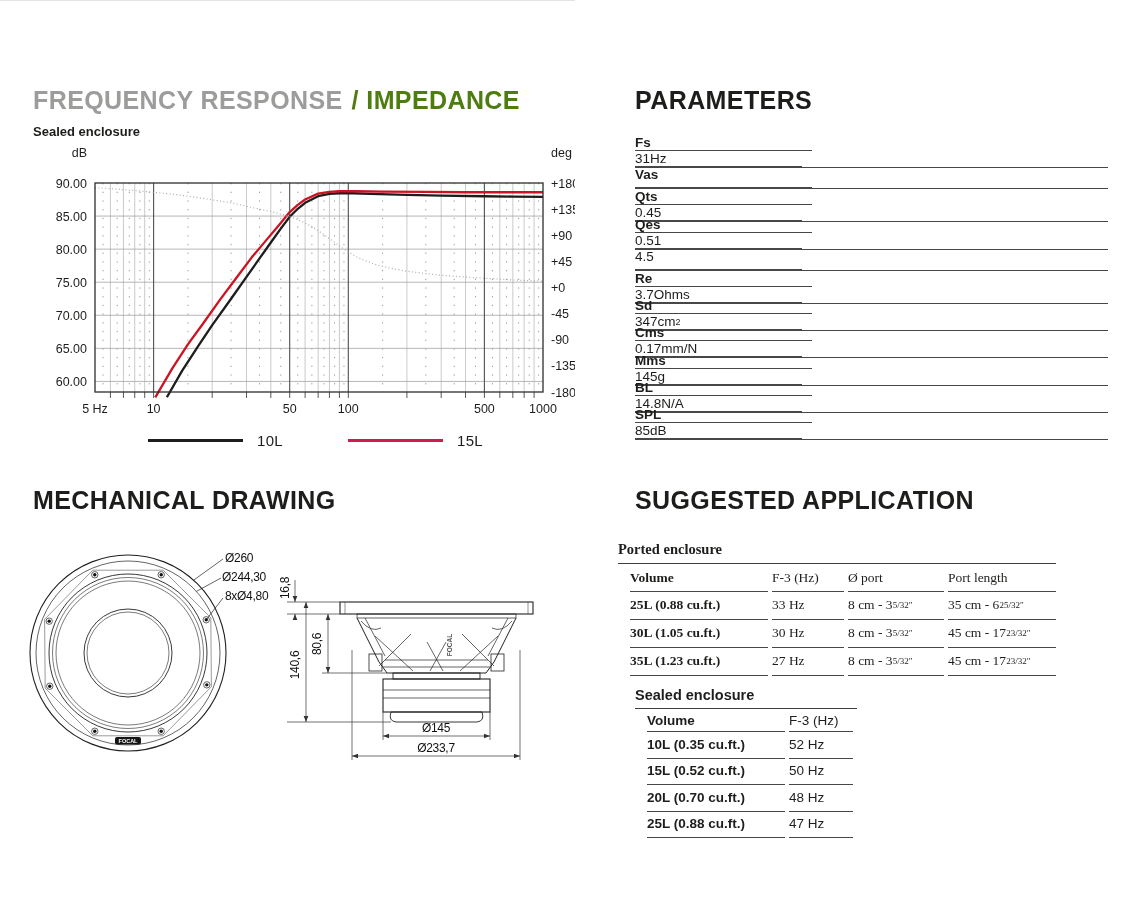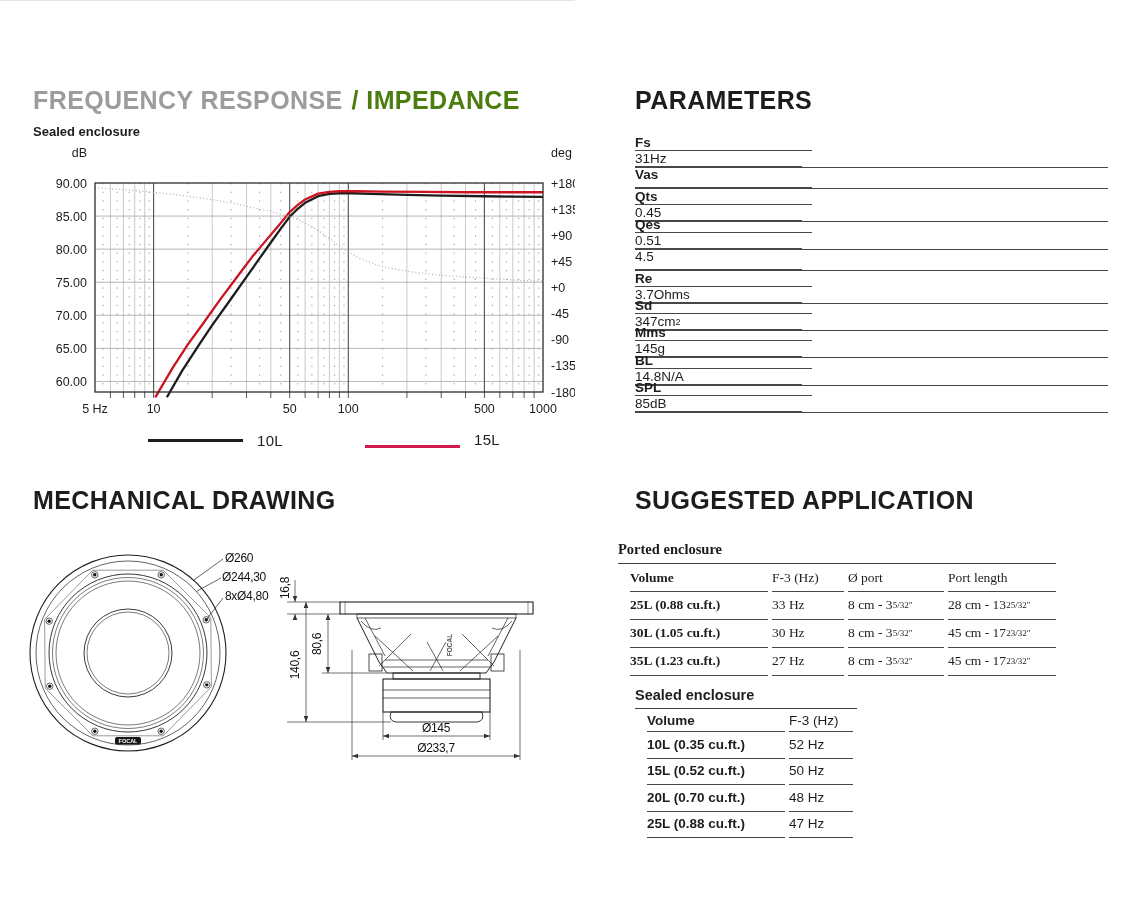--- a/index.html
+++ b/index.html
@@ -155,21 +155,21 @@
       <text font-size="12.5" fill="#1d1d1b" x="429.3908387497799" y="275" text-anchor="middle">500</text>
       <text font-size="12.5" fill="#1d1d1b" x="488" y="275" text-anchor="middle">1000</text>
       <text font-size="12.5" fill="#1d1d1b" x="32" y="19" text-anchor="end">dB</text>
       <text font-size="12.5" fill="#1d1d1b" x="496" y="19" text-anchor="start">deg</text>
     </svg>
 
   <div class="abs leg" style="left:148px;top:432px;">
     <span class="line" id="leg0" style="background: rgb(29, 29, 27);"></span>
     <span class="lab">10L</span>
   </div>
-  <div class="abs leg" style="left:365px;top:432px;align-items:flex-end;">
+  <div class="abs leg" style="left:348px;top:432px;">
     <span class="line" id="leg1" style="background: rgb(210, 25, 80);"></span>
     <span class="lab">15L</span>
   </div>
 
   <div class="abs h1" style="left:635px;top:86px;">PARAMETERS</div>
   <div class="abs ptable" style="left:635px;top:135px;">
     <div class="prow">
         <div class="pcell pc1">Fs</div>
         <div class="pcell pc2">
           <span>31Hz</span>
@@ -210,20 +210,28 @@
           <span>3.7Ohms</span>
           <sup class="sp"></sup>
         </div>
         <div class="pcell pc3"></div>
       </div>
     <div class="prow">
         <div class="pcell pc1">Sd</div>
         <div class="pcell pc2">
           <span>347cm</span>
           <sup class="sp">2</sup>
+        </div>
+        <div class="pcell pc3"></div>
+      </div>
+    <div class="prow">
+        <div class="pcell pc1">Cms</div>
+        <div class="pcell pc2">
+          <span>0.17mm/N</span>
+          <sup class="sp"></sup>
         </div>
         <div class="pcell pc3"></div>
       </div>
     <div class="prow">
         <div class="pcell pc1">Mms</div>
         <div class="pcell pc2">
           <span>145g</span>
           <sup class="sp"></sup>
         </div>
         <div class="pcell pc3"></div>
@@ -364,21 +372,21 @@
         <div class="acell ac4">Port length</div>
       </div>
       <div class="arow">
         <div class="acell ac1 bold">25L (0.88 cu.ft.)</div>
         <div class="acell ac2">33 Hz</div>
         <div class="acell ac3">
             <span>8 cm - 3</span>
             <sup class="sp">5/32″</sup>
           </div>
         <div class="acell ac4">
-            <span>28 cm - 13</span>
+            <span>35 cm - 6</span>
             <sup class="sp">25/32″</sup>
           </div>
       </div>
       <div class="arow">
         <div class="acell ac1 bold">30L (1.05 cu.ft.)</div>
         <div class="acell ac2">30 Hz</div>
         <div class="acell ac3">
             <span>8 cm - 3</span>
             <sup class="sp">5/32″</sup>
           </div>

